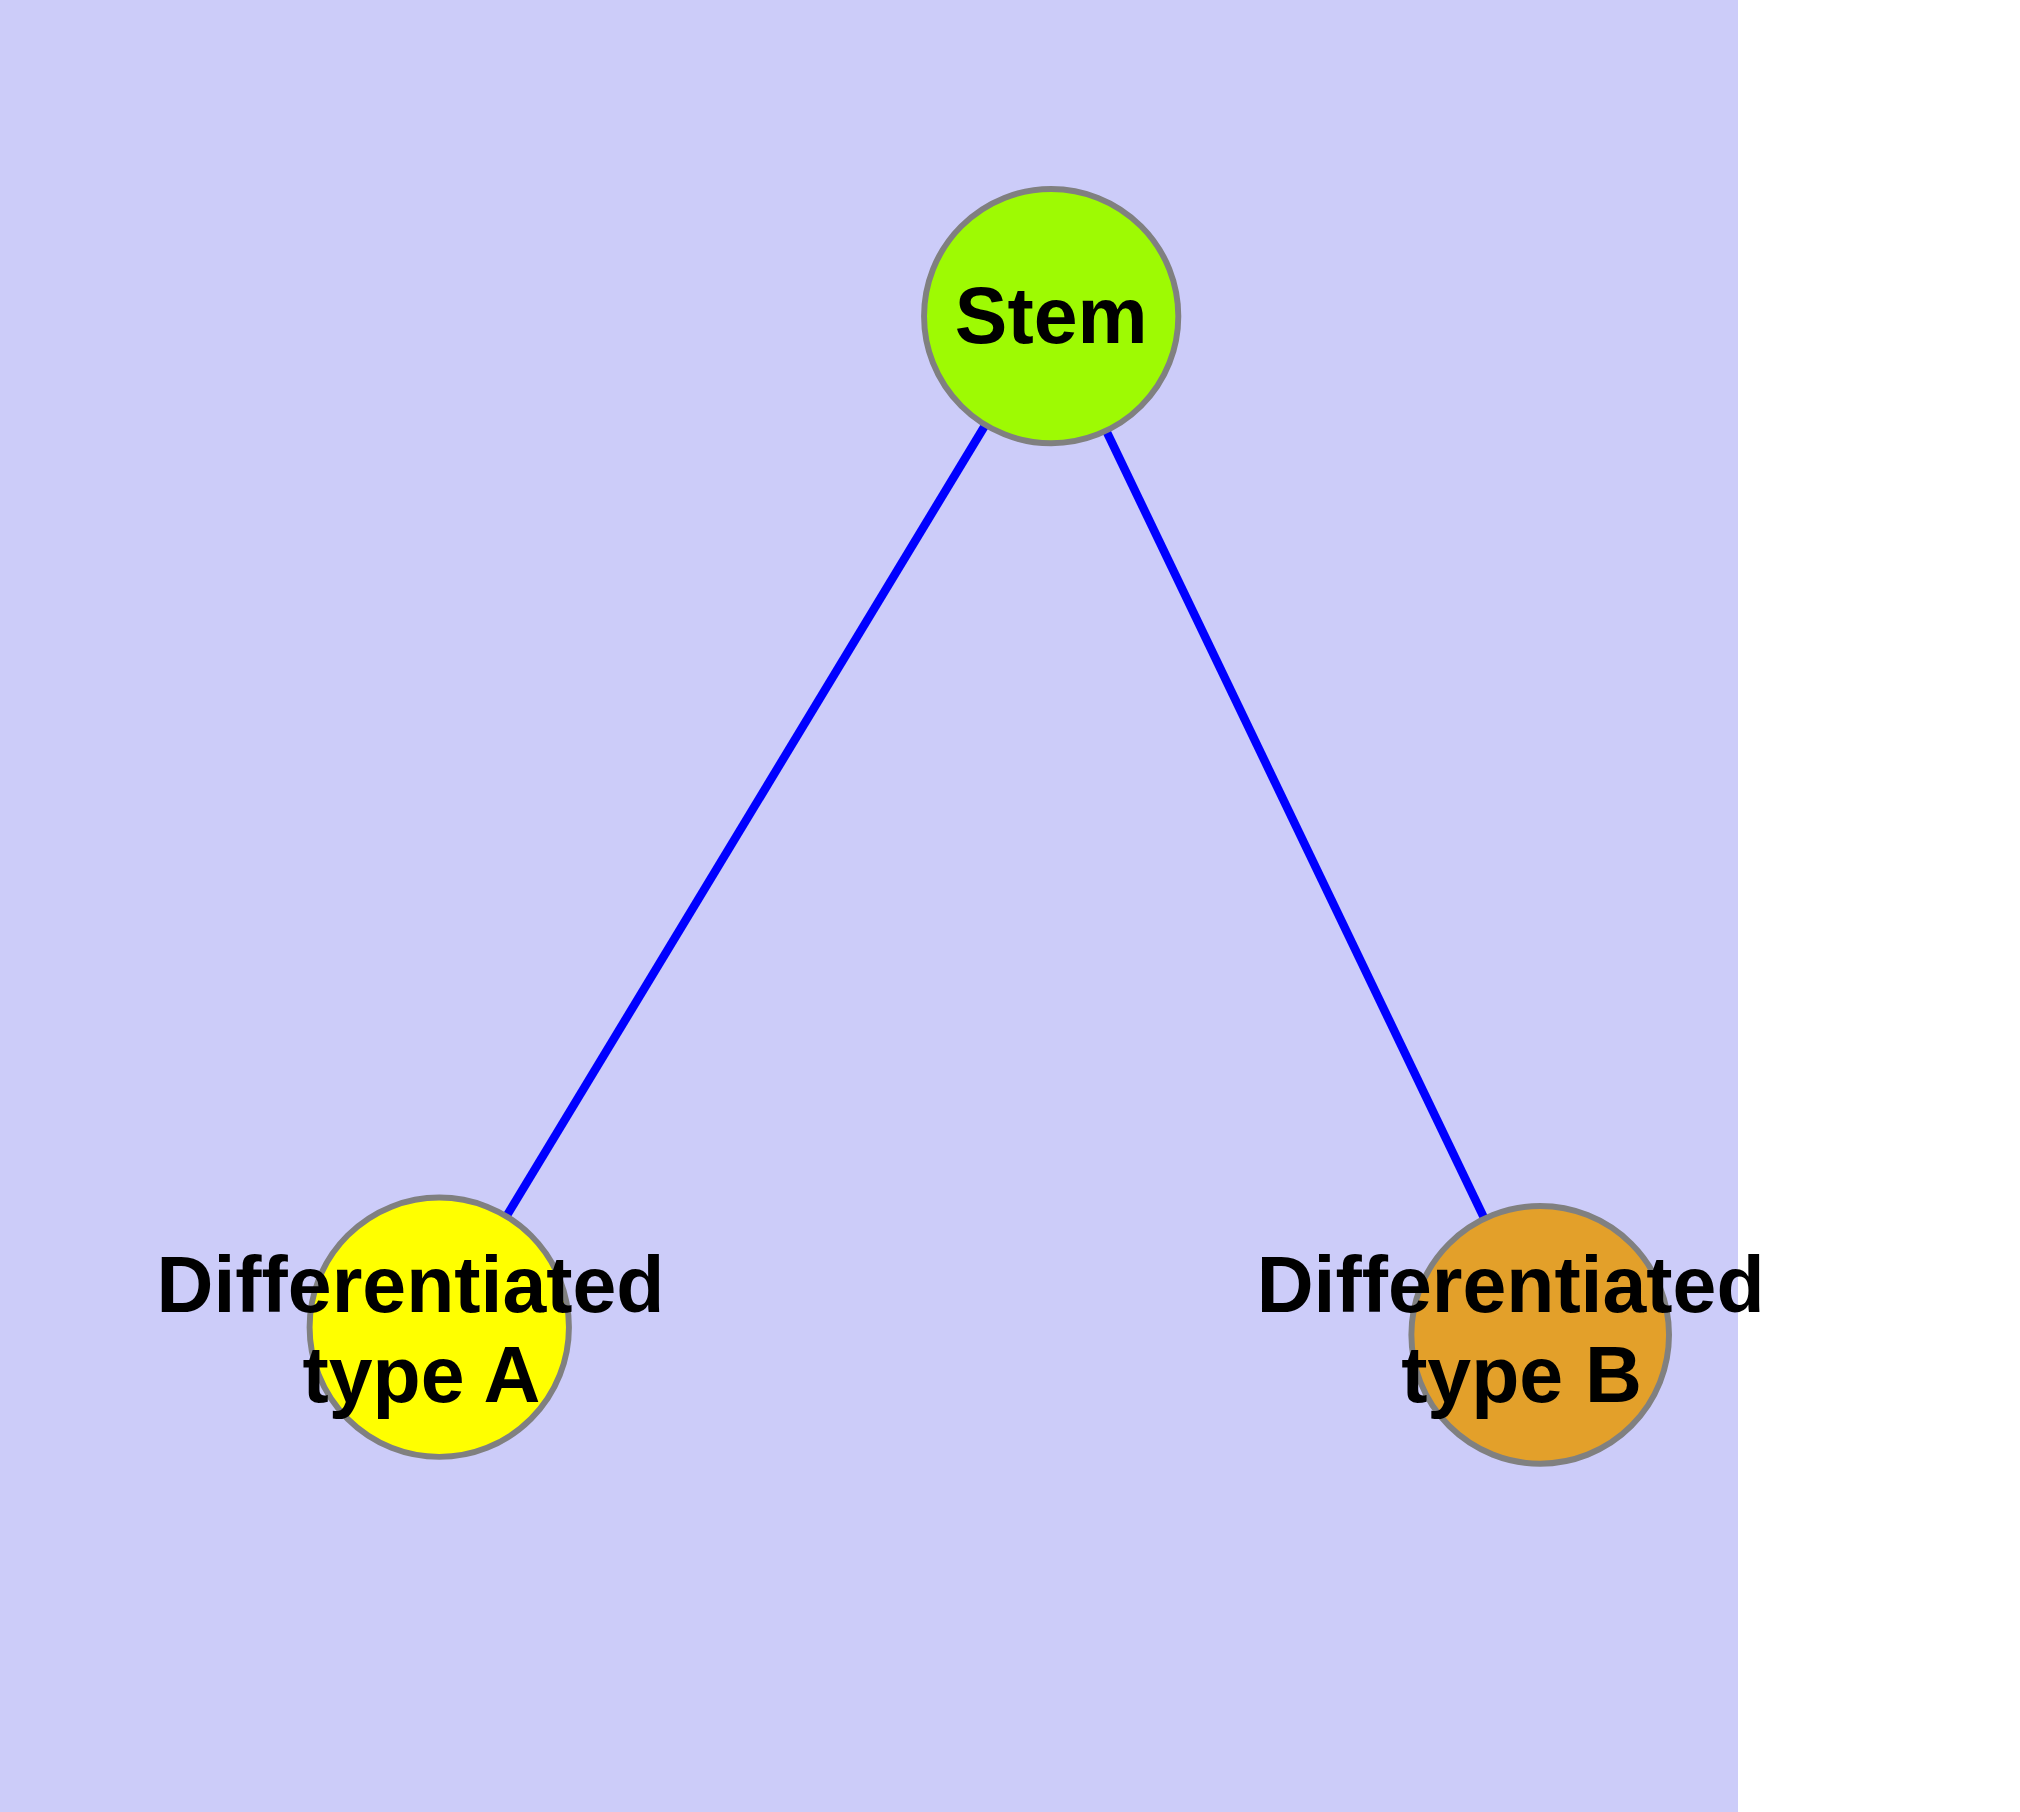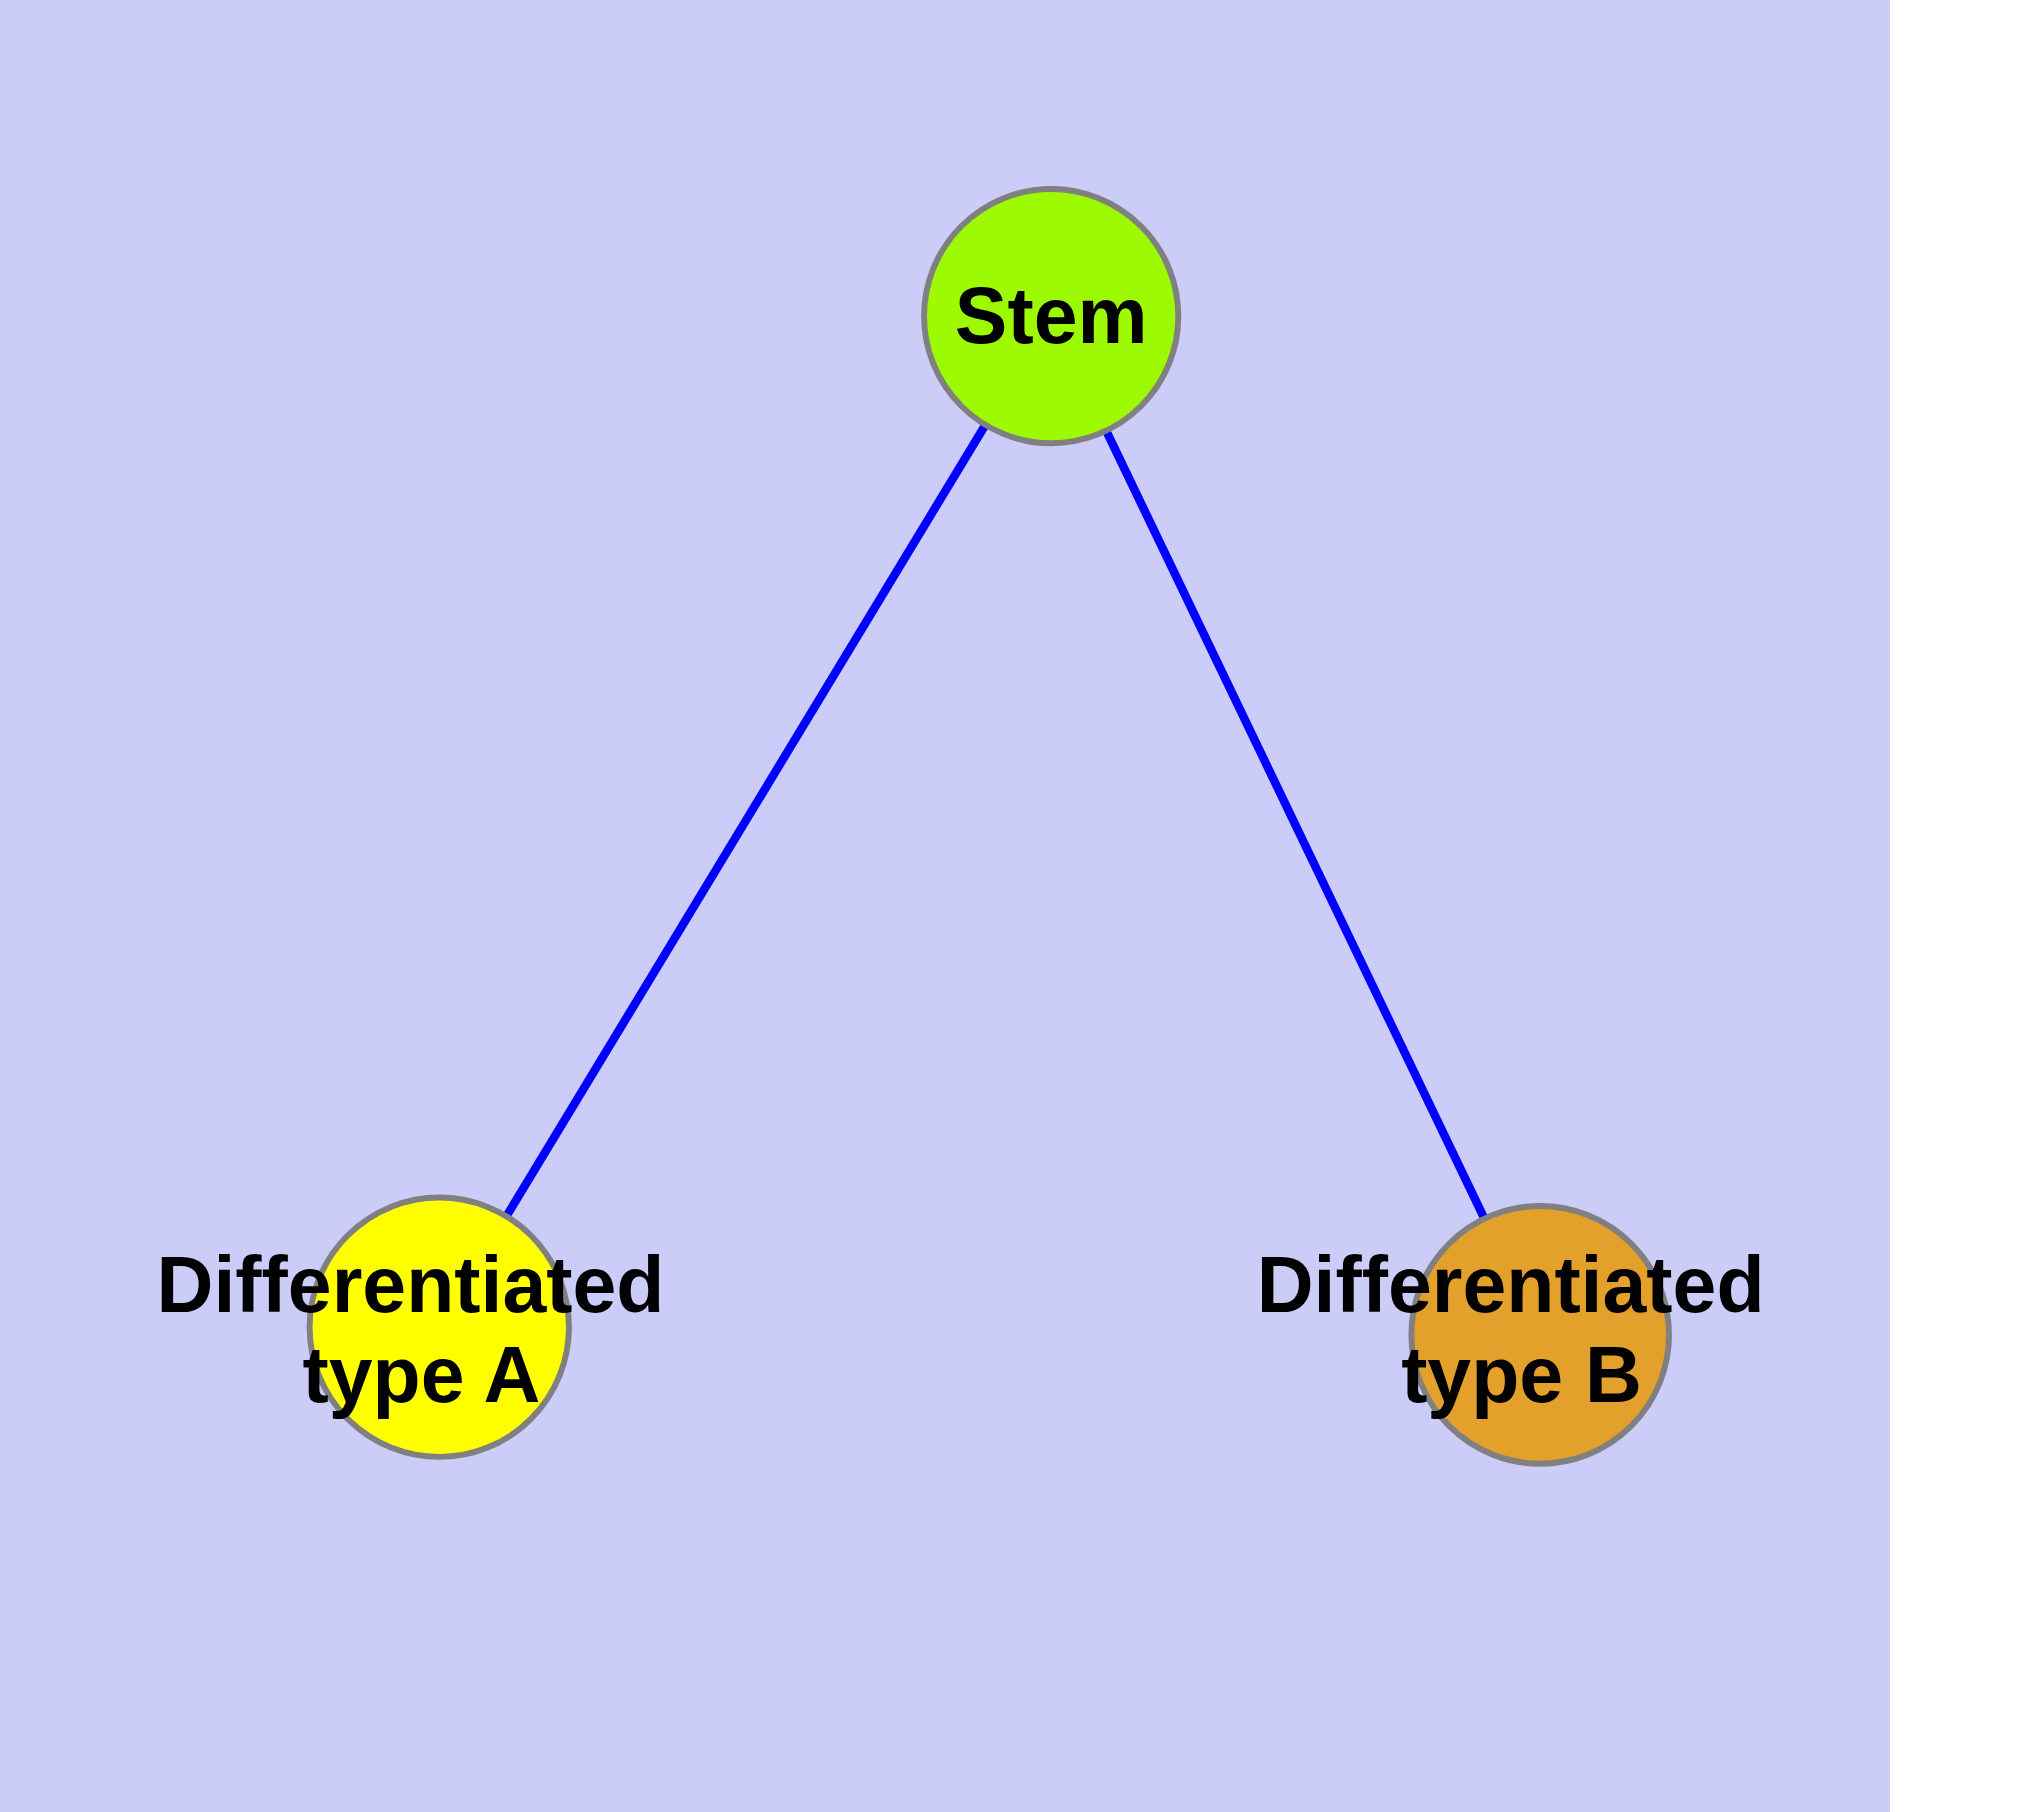--- a/index.html
+++ b/index.html
@@ -30,21 +30,21 @@
     font-weight: bold;
     fill: #000000;
     paint-order: normal;
   }
   .node-label-stem { font-size: 93px; }
   .node-label-diff { font-size: 93px; }
 </style>
 </head>
 <body style="width: 2021px; height: 1812px;">
 
-<div id="graph-canvas" style="width: 1890px; height: 1812px; background: rgb(204, 204, 249);">
+<div id="graph-canvas" style="width: 1738px; height: 1812px; background: rgb(204, 204, 249);">
 
   <svg id="graph-svg" viewBox="0 0 2384 2138">
 
     <g>
       <line stroke="#0000ff" stroke-width="10" stroke-linecap="butt" x1="1240" y1="373" x2="518" y2="1566"></line>
       <line stroke="#0000ff" stroke-width="10" stroke-linecap="butt" x1="1240" y1="373" x2="1817" y2="1575"></line>
     </g>
 
     <g>
 

